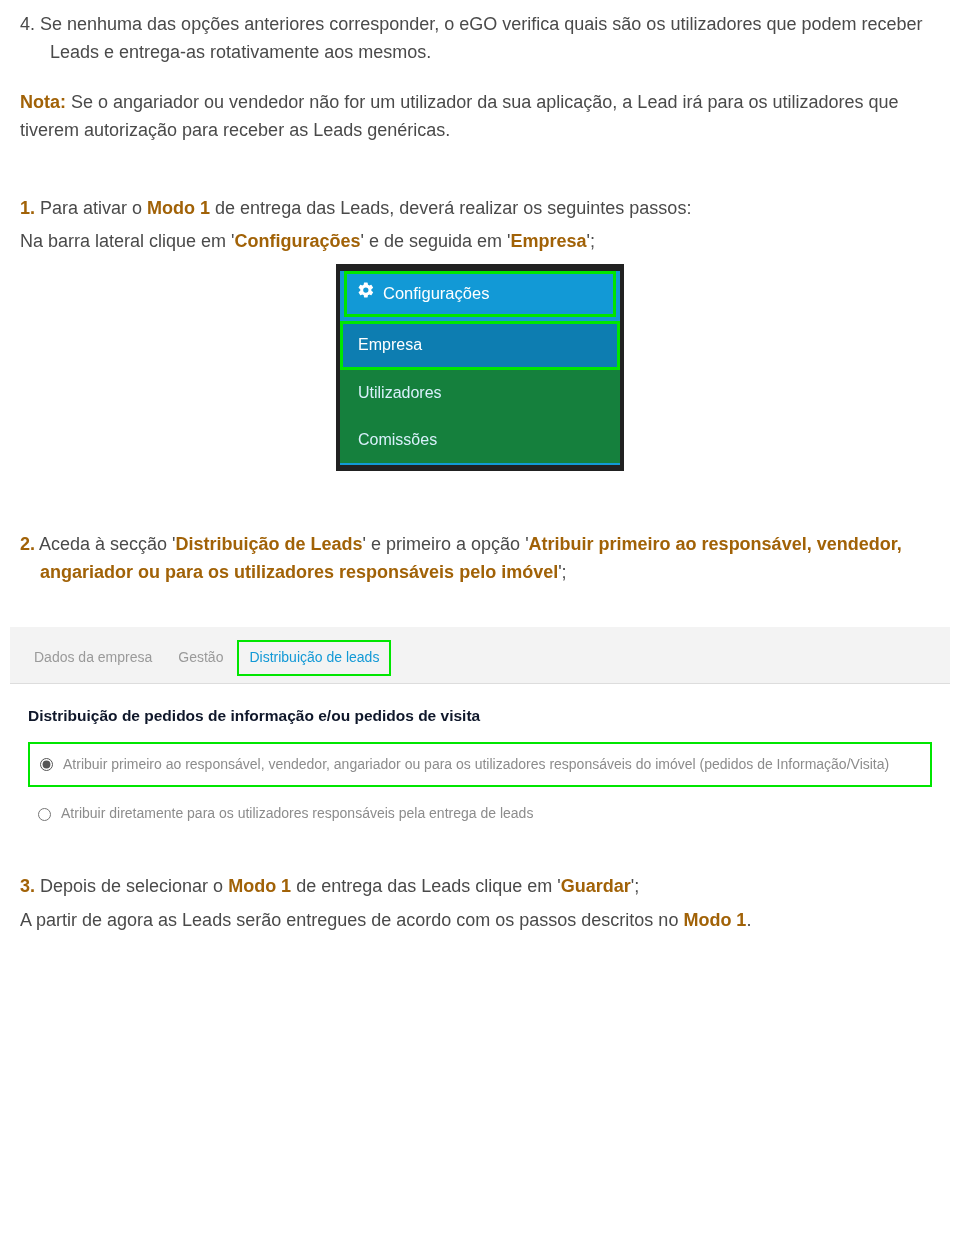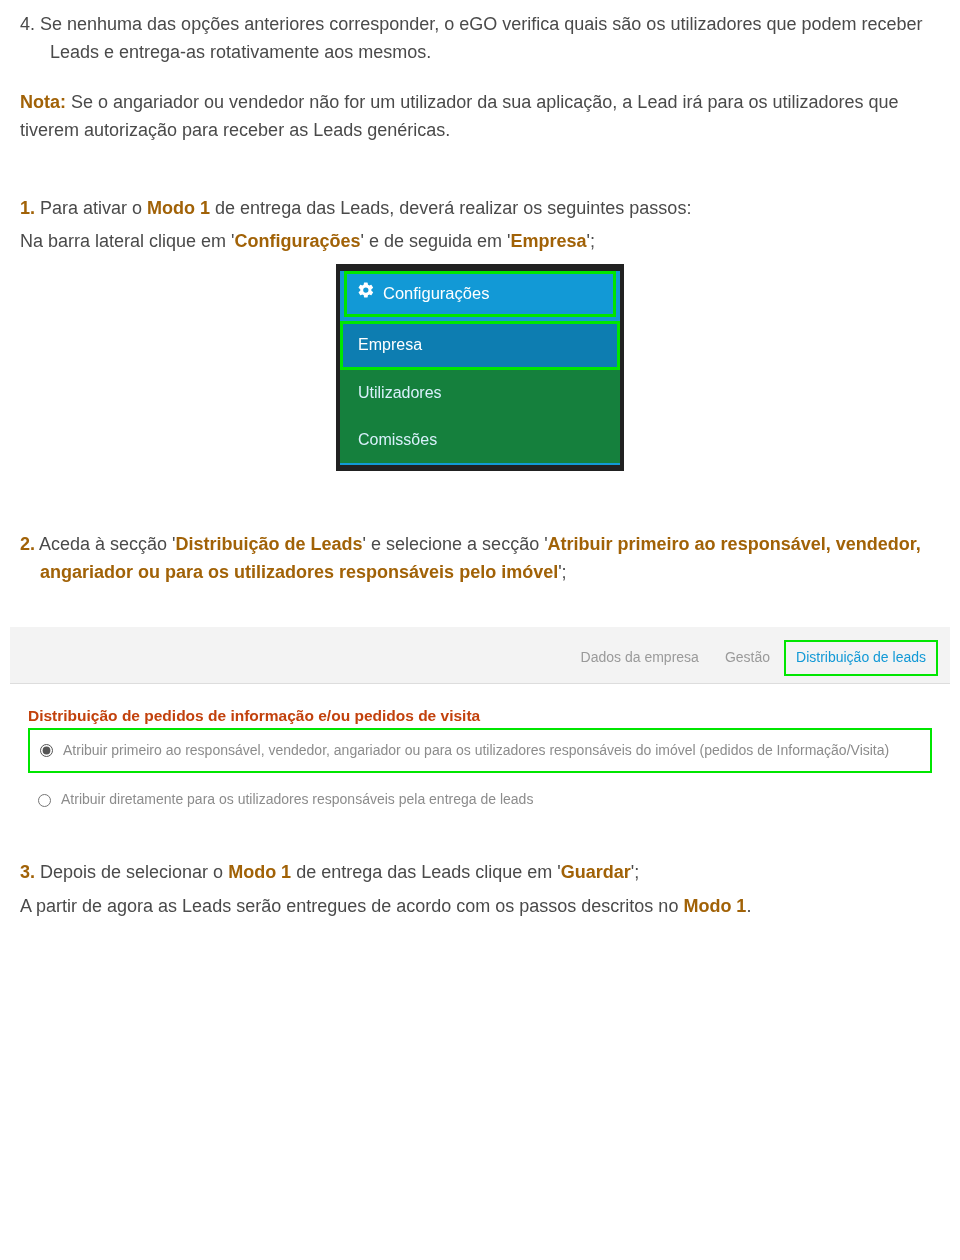--- a/index.html
+++ b/index.html
@@ -60,37 +60,37 @@
   }
   .tabs {
     background: #f3f3f3;
     padding: 20px 24px 14px 24px;
     display: flex;
     gap: 26px;
     align-items: center;
     font-size: 14px;
     color: #9a9a9a;
     border-bottom: 1px solid #ddd;
-    justify-content: flex-end;
   }
   .tab { cursor: pointer; }
   .tab.active {
     color: #1299d6;
     border: 2px solid #00e600;
     padding: 5px 10px;
     margin: -7px -12px;
   }
   .panel-body {
     background: #fff;
     padding: 20px 18px 8px 18px;
   }
   .panel-title {
     font-size: 15.5px;
-    color: #c2410c;
+    color: #0f172a;
     font-weight: bold;
+    margin-bottom: 14px;
   }
   .radio-row {
     display: flex;
     align-items: center;
     gap: 10px;
     font-size: 14px;
     color: #8c8c8c;
     padding: 10px 10px;
   }
   .radio-row.boxed {
@@ -135,21 +135,21 @@
     <div class="sb-row">
       <span>Utilizadores</span>
     </div>
     <div class="sb-row">
       <span>Comissões</span>
     </div>
   </div>
 </div>
 
 <p class="section-para" style="padding-left:20px;text-indent:-20px;">
-  <span class="bold">2.</span><span> Aceda à secção '</span><span class="bold">Distribuição de Leads</span><span>' e selecione a secção '</span><span class="bold">Atribuir primeiro ao responsável, vendedor, angariador ou para os utilizadores responsáveis pelo imóvel</span><span>';</span>
+  <span class="bold">2.</span><span> Aceda à secção '</span><span class="bold">Distribuição de Leads</span><span>' e primeiro a opção '</span><span class="bold">Atribuir primeiro ao responsável, vendedor, angariador ou para os utilizadores responsáveis pelo imóvel</span><span>';</span>
 </p>
 
 <div class="panel-shot">
   <div class="tabs">
     <span class="tab">Dados da empresa</span>
     <span class="tab">Gestão</span>
     <span class="tab active">Distribuição de leads</span>
   </div>
   <div class="panel-body">
     <div class="panel-title">Distribuição de pedidos de informação e/ou pedidos de visita</div>

